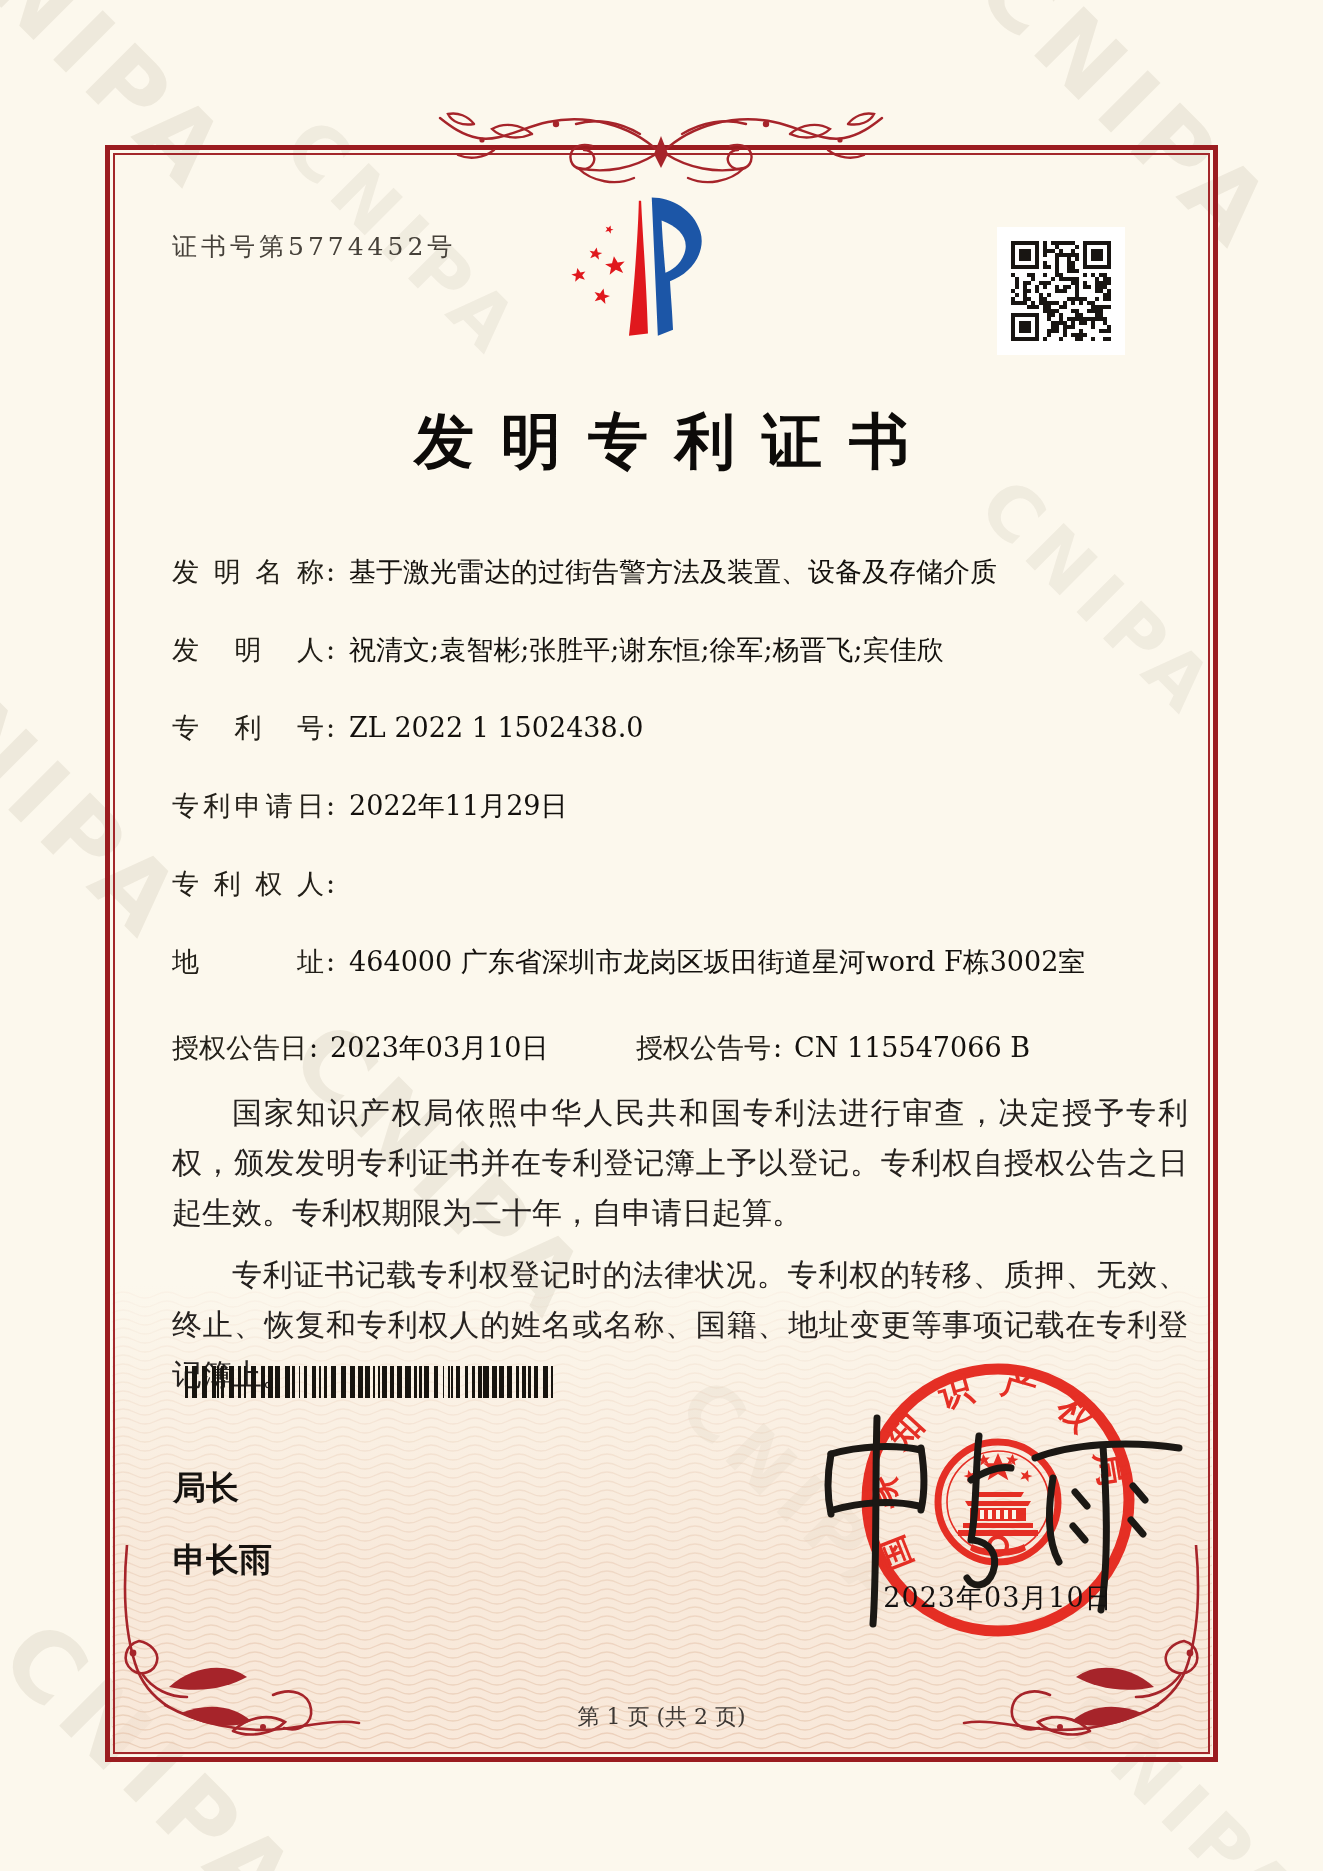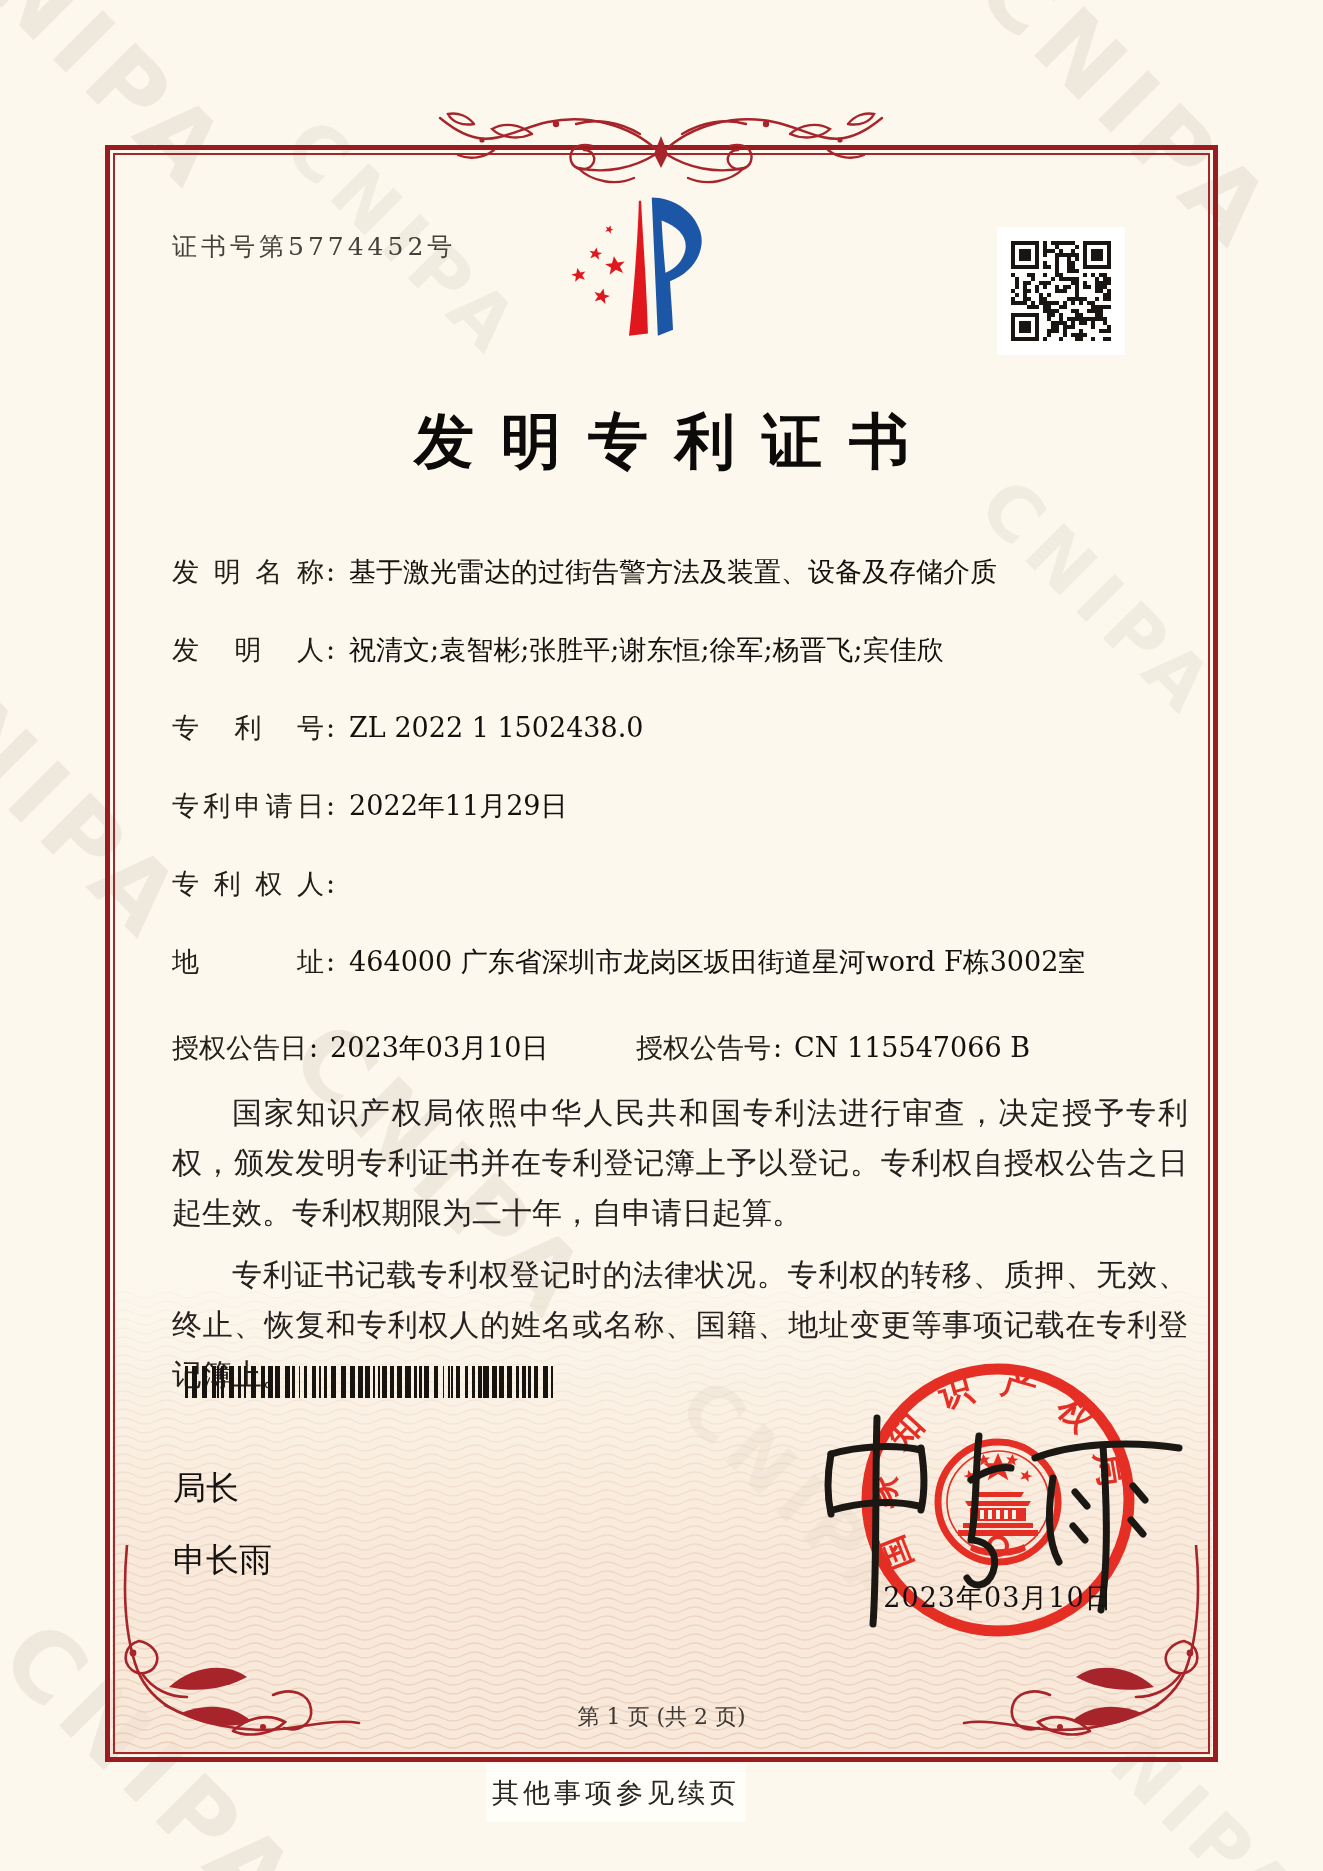--- a/index.html
+++ b/index.html
@@ -48,21 +48,21 @@
   
   .wave-grad{position:absolute;left:112px;top:1285px;width:1100px;height:470px;
       background:linear-gradient(180deg,rgba(249,233,220,0) 0%,rgba(247,227,212,0.35) 25%,
                  rgba(245,221,203,0.55) 60%,rgba(247,225,209,0.68) 100%);}
   .waves{position:absolute;left:112px;top:1285px;}
 
   .barcode{position:absolute;left:185px;top:1366px;width:382px;height:32px;display:flex;align-items:stretch;}
   .barcode>div{background:#17140f;height:100%;flex:none;}
 
   .officer-title,.officer-name{position:absolute;left:173px;
-      font-family:"DejaVu Sans","Liberation Sans",sans-serif;font-weight:normal;
+      font-family:"DejaVu Sans","Liberation Sans",sans-serif;font-weight:bold;
       font-size:33px;color:#161310;text-align:center;}
   .officer-title{top:1466px;}
   .officer-name{top:1538px;}
 
   .signature{position:absolute;left:735px;top:1392px;}
 
   .seal{position:absolute;left:848px;top:1350px;}
   .seal-date{position:absolute;left:848px;top:1580px;width:300px;text-align:center;
              font-size:27px;color:#131110;letter-spacing:1px;}
 
@@ -604,17 +604,14 @@
       <path d="M340,100 L352,114"></path>
       <path d="M398,94 L410,108"></path>
       <path d="M338,134 L350,148"></path>
       <path d="M396,128 L408,142"></path>
     </g>
   </svg>
 
   <div class="seal-date">2023年03月10日</div>
 
   <div class="page-info">第 1 页 (共 2 页)</div>
-  <div class="cont-box">
-    <span class="cont-text">其他事项参见续页</span>
-  </div>
 
 </div>
 
 </body></html>

